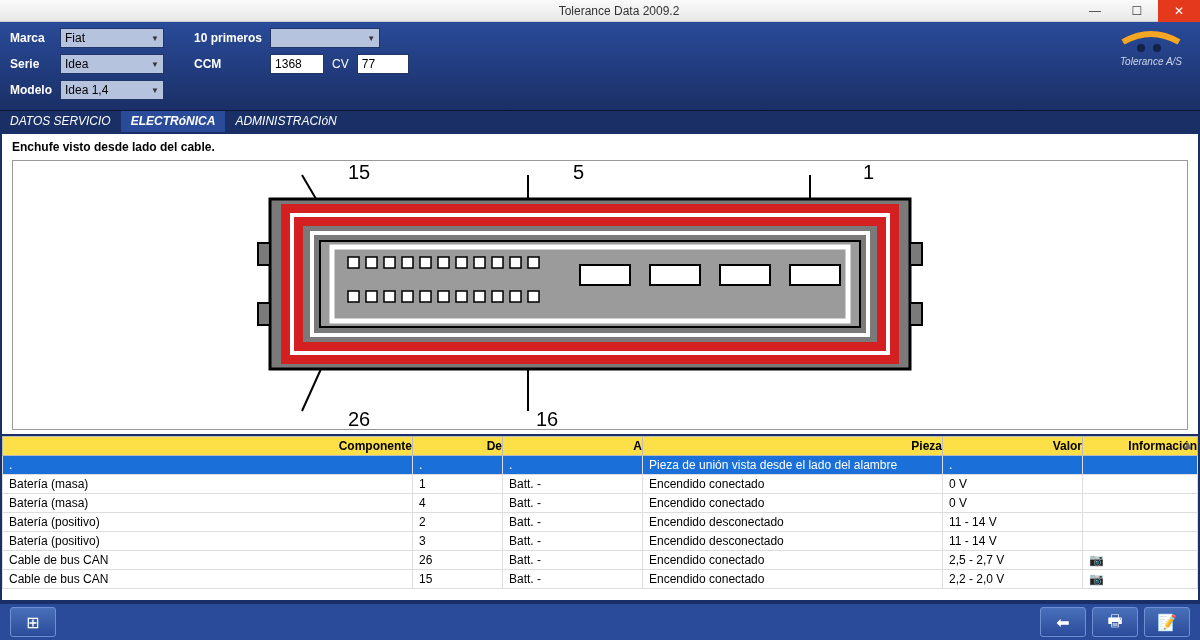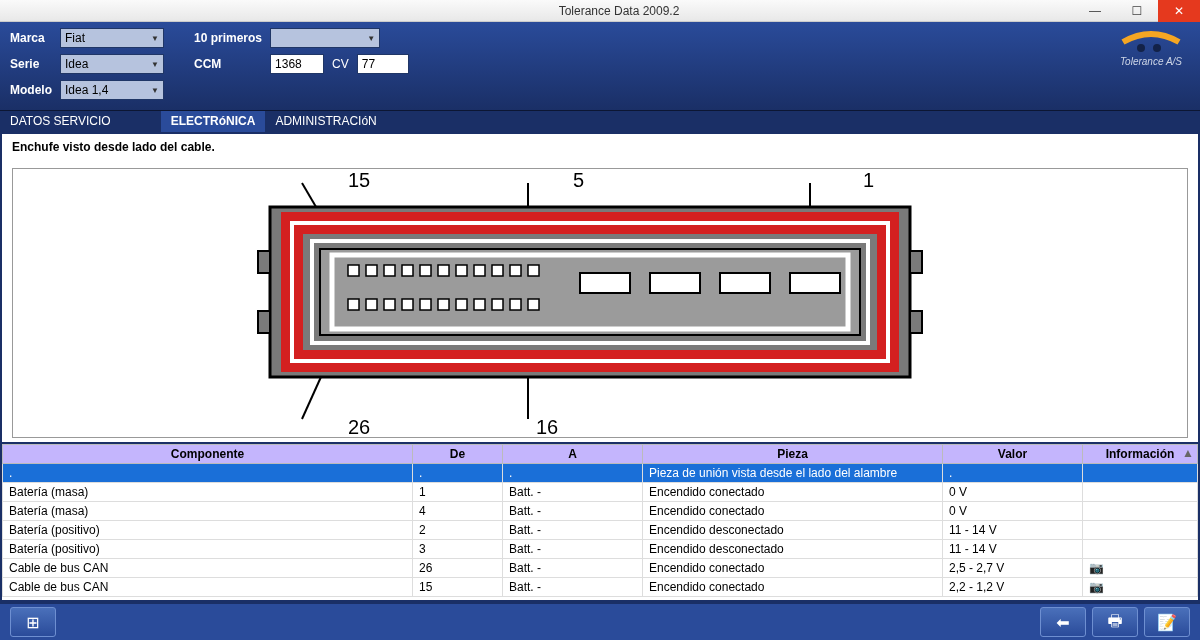--- a/index.html
+++ b/index.html
@@ -11,31 +11,31 @@
   .winbtn.close{ background:#e5391e; color:#fff;}
   .ribbon { background:linear-gradient(#2a4b9a,#1a2f66); height:88px; display:flex; padding:6px 10px; gap:30px; align-items:flex-start;}
   .fieldcol { display:grid; grid-template-columns:auto auto; column-gap:8px; row-gap:6px; align-items:center;}
   .fieldcol label { color:#fff; font-weight:bold; font-size:12px;}
   .select { background:#b6c3de; border:1px solid #203666; width:104px; height:20px; display:flex; align-items:center; padding:0 4px; font-size:12px; color:#000; position:relative;}
   .select::after { content:"▼"; font-size:8px; position:absolute; right:4px; color:#333;}
   .txt { background:#fff; border:1px solid #203666; width:54px; height:20px; display:flex; align-items:center; padding:0 4px; font-size:12px;}
   .ccmrow{display:flex;gap:8px;align-items:center;}
   .logo { position:absolute; right:18px; top:30px; text-align:center; color:#cdd5e6; font-style:italic; font-size:10px;}
   .logo .brush{width:60px;height:24px;}
-  .tabs { background:#1a2f66; height:22px; display:flex; border-top:1px solid #0c1633;}
+  .tabs { background:#1a2f66; height:22px; display:flex; border-top:1px solid #0c1633;font-style:italic;}
   .tab { padding:3px 10px; color:#fff; font-size:12px; cursor:pointer;}
-  .tab.active { background:#2a4b9a; font-weight:bold;margin-left:40px;}
+  .tab.active { background:#2a4b9a; font-weight:bold;}
   .content { border:2px solid #1a2f66; margin:0; background:#fff; height:470px; display:flex; flex-direction:column;}
   .diagram-area { padding:6px 10px 0 10px;}
-  .diagram-title { font-weight:bold; font-size:12px; margin-bottom:14px;}
+  .diagram-title { font-weight:bold; font-size:12px; margin-bottom:6px;}
   .diagram-box { border:1px solid #999; background:#fff; display:flex; justify-content:center; padding:2px 4px 6px 4px; position:relative;}
   .pinlabel { position:absolute; font-size:20px; font-weight:normal; color:#000;}
   .table-wrap { margin-top:4px; border-top:2px solid #1a2f66;}
   .tbl { width:100%; border-collapse:collapse; font-size:12px;}
-  .tbl th { background:#c4b5fd; border:1px solid #bbb; text-align:center; padding:2px 0; font-weight:bold;}
+  .tbl th { background:#fde047; border:1px solid #bbb; text-align:right; padding:2px 0; font-weight:bold;}
   .tbl td { border:1px solid #ddd; padding:2px 6px; white-space:nowrap;}
   .tbl tr.hl td { background:#1a6fd8; color:#fff;}
   .cam{font-size:12px;}
   .scrollhint{position:absolute;right:4px;top:2px;color:#666;}
   .footer { background:#2a4b9a; height:38px; display:flex; align-items:center; justify-content:space-between; padding:0 10px; border-top:2px solid #1a2f66;}
   .fbtn { width:46px; height:30px; background:linear-gradient(#4a70ba,#2a4b9a); border:1px solid #6e8fd1; border-radius:3px; display:flex; align-items:center; justify-content:center; color:#fff; font-size:16px;}
   .fbtns-right{display:flex;gap:6px;}
 </style>
 </head>
 <body>
@@ -214,21 +214,21 @@
             <td>Batt. -</td>
             <td>Encendido conectado</td>
             <td>2,5 - 2,7 V</td>
             <td><span class="cam">📷</span></td>
           </tr>
           <tr>
             <td>Cable de bus CAN</td>
             <td>15</td>
             <td>Batt. -</td>
             <td>Encendido conectado</td>
-            <td>2,2 - 1,2 V</td>
+            <td>2,2 - 2,0 V</td>
             <td><span class="cam">📷</span></td>
           </tr>
         </tbody>
     </table>
   </div>
 </div>
 
 <div class="footer">
   <div class="fbtn">
       <span>⊞</span>

